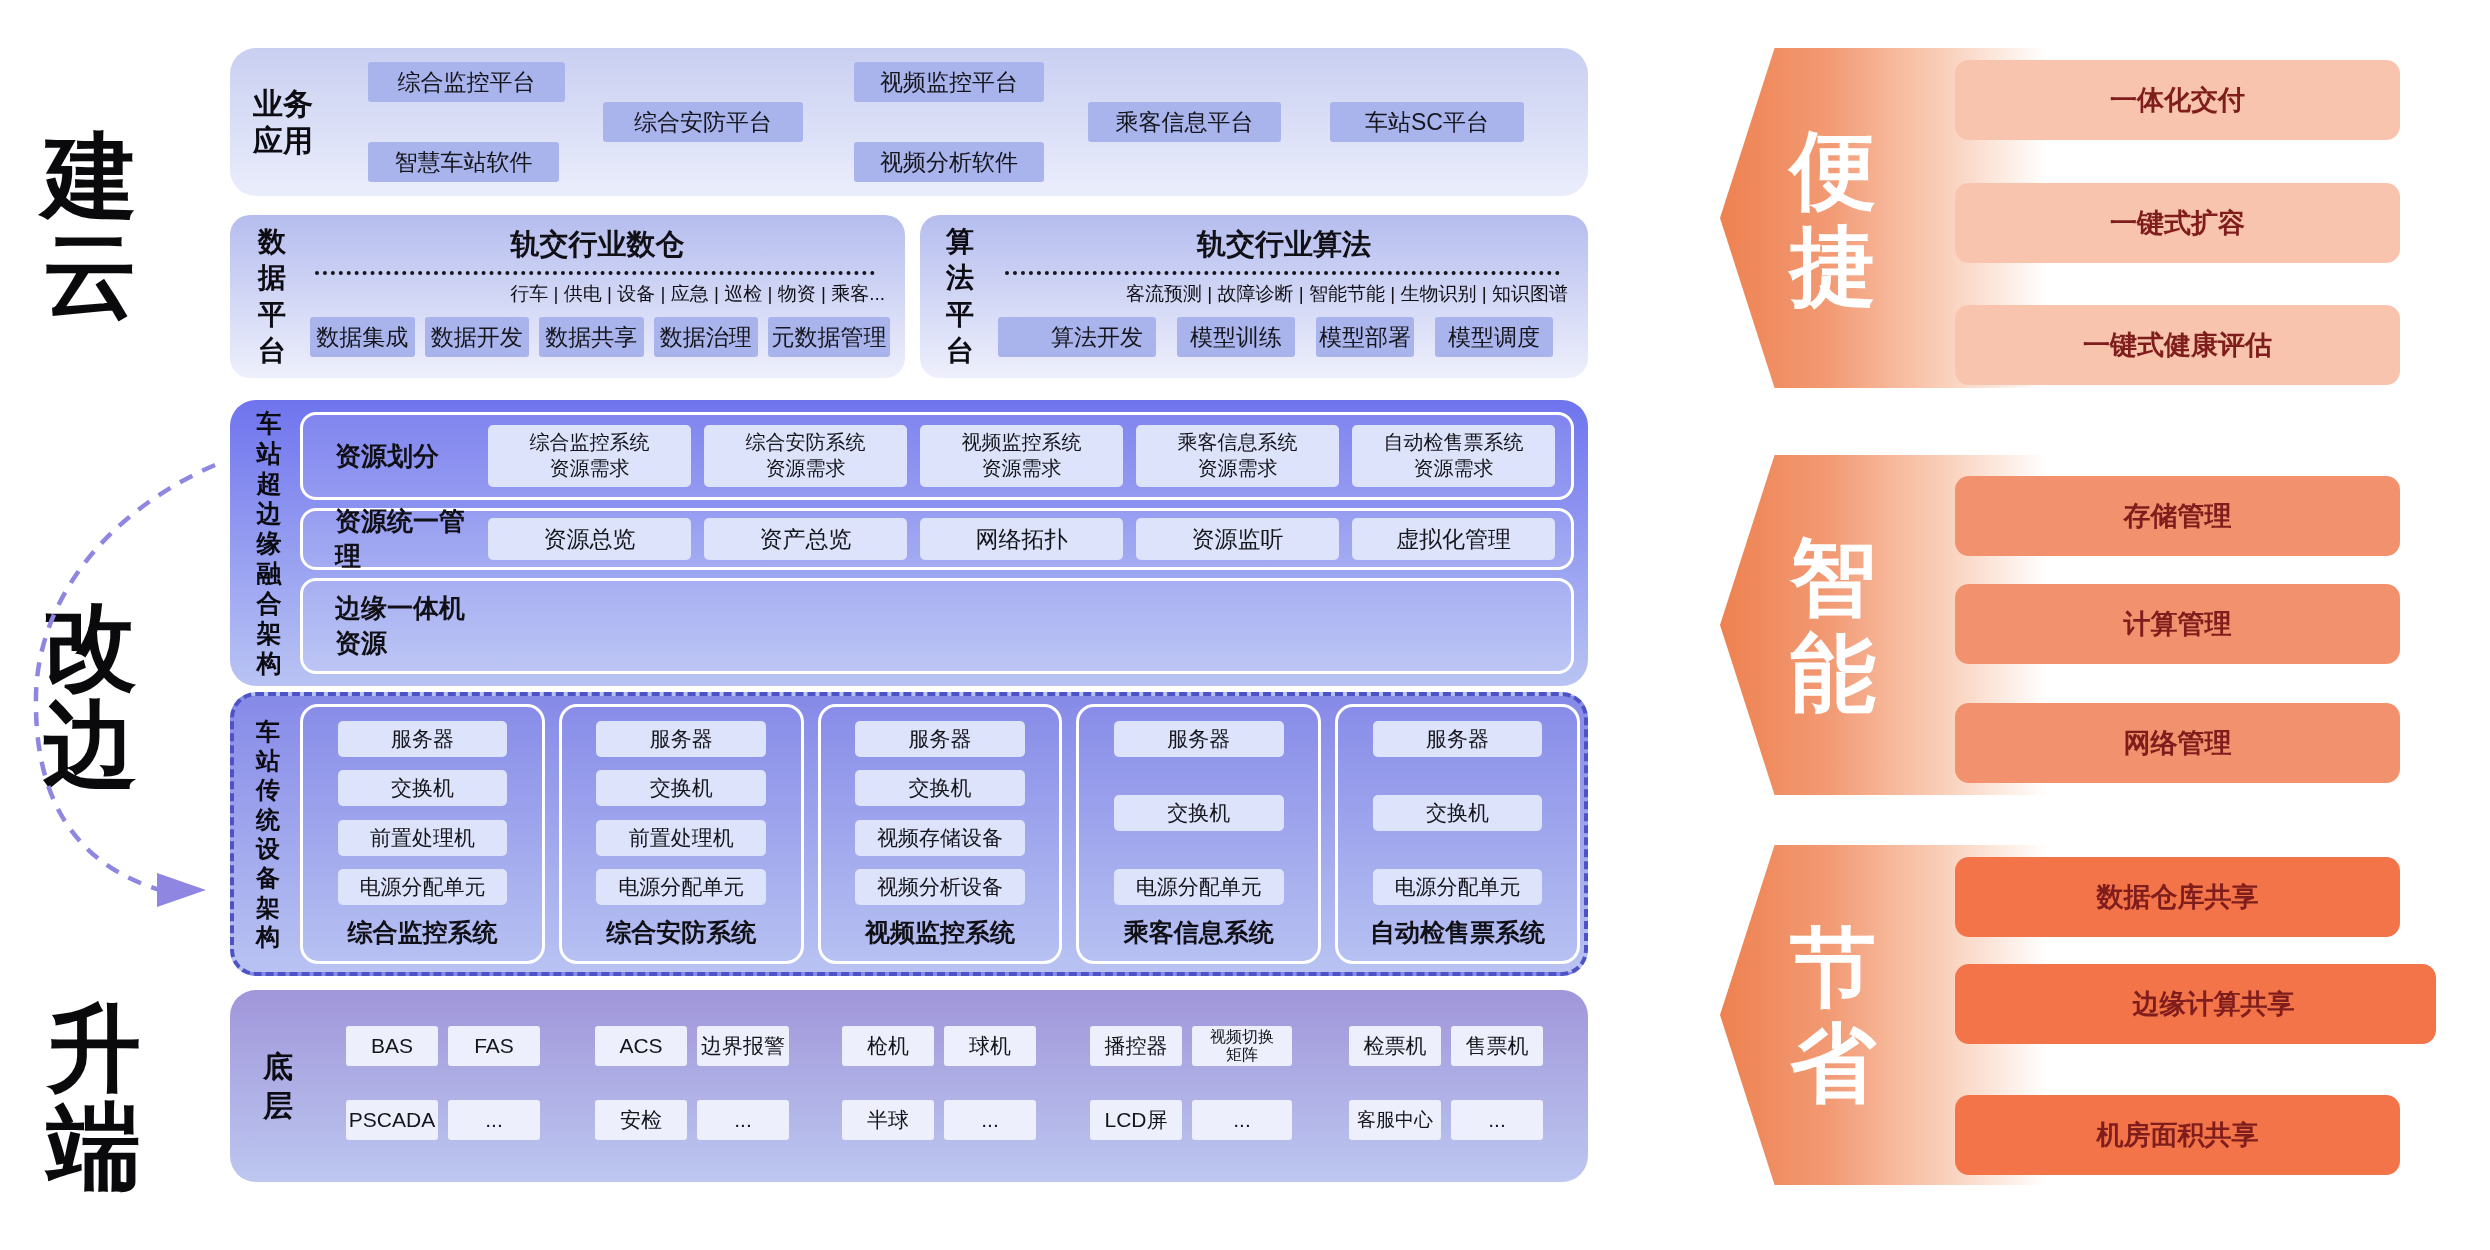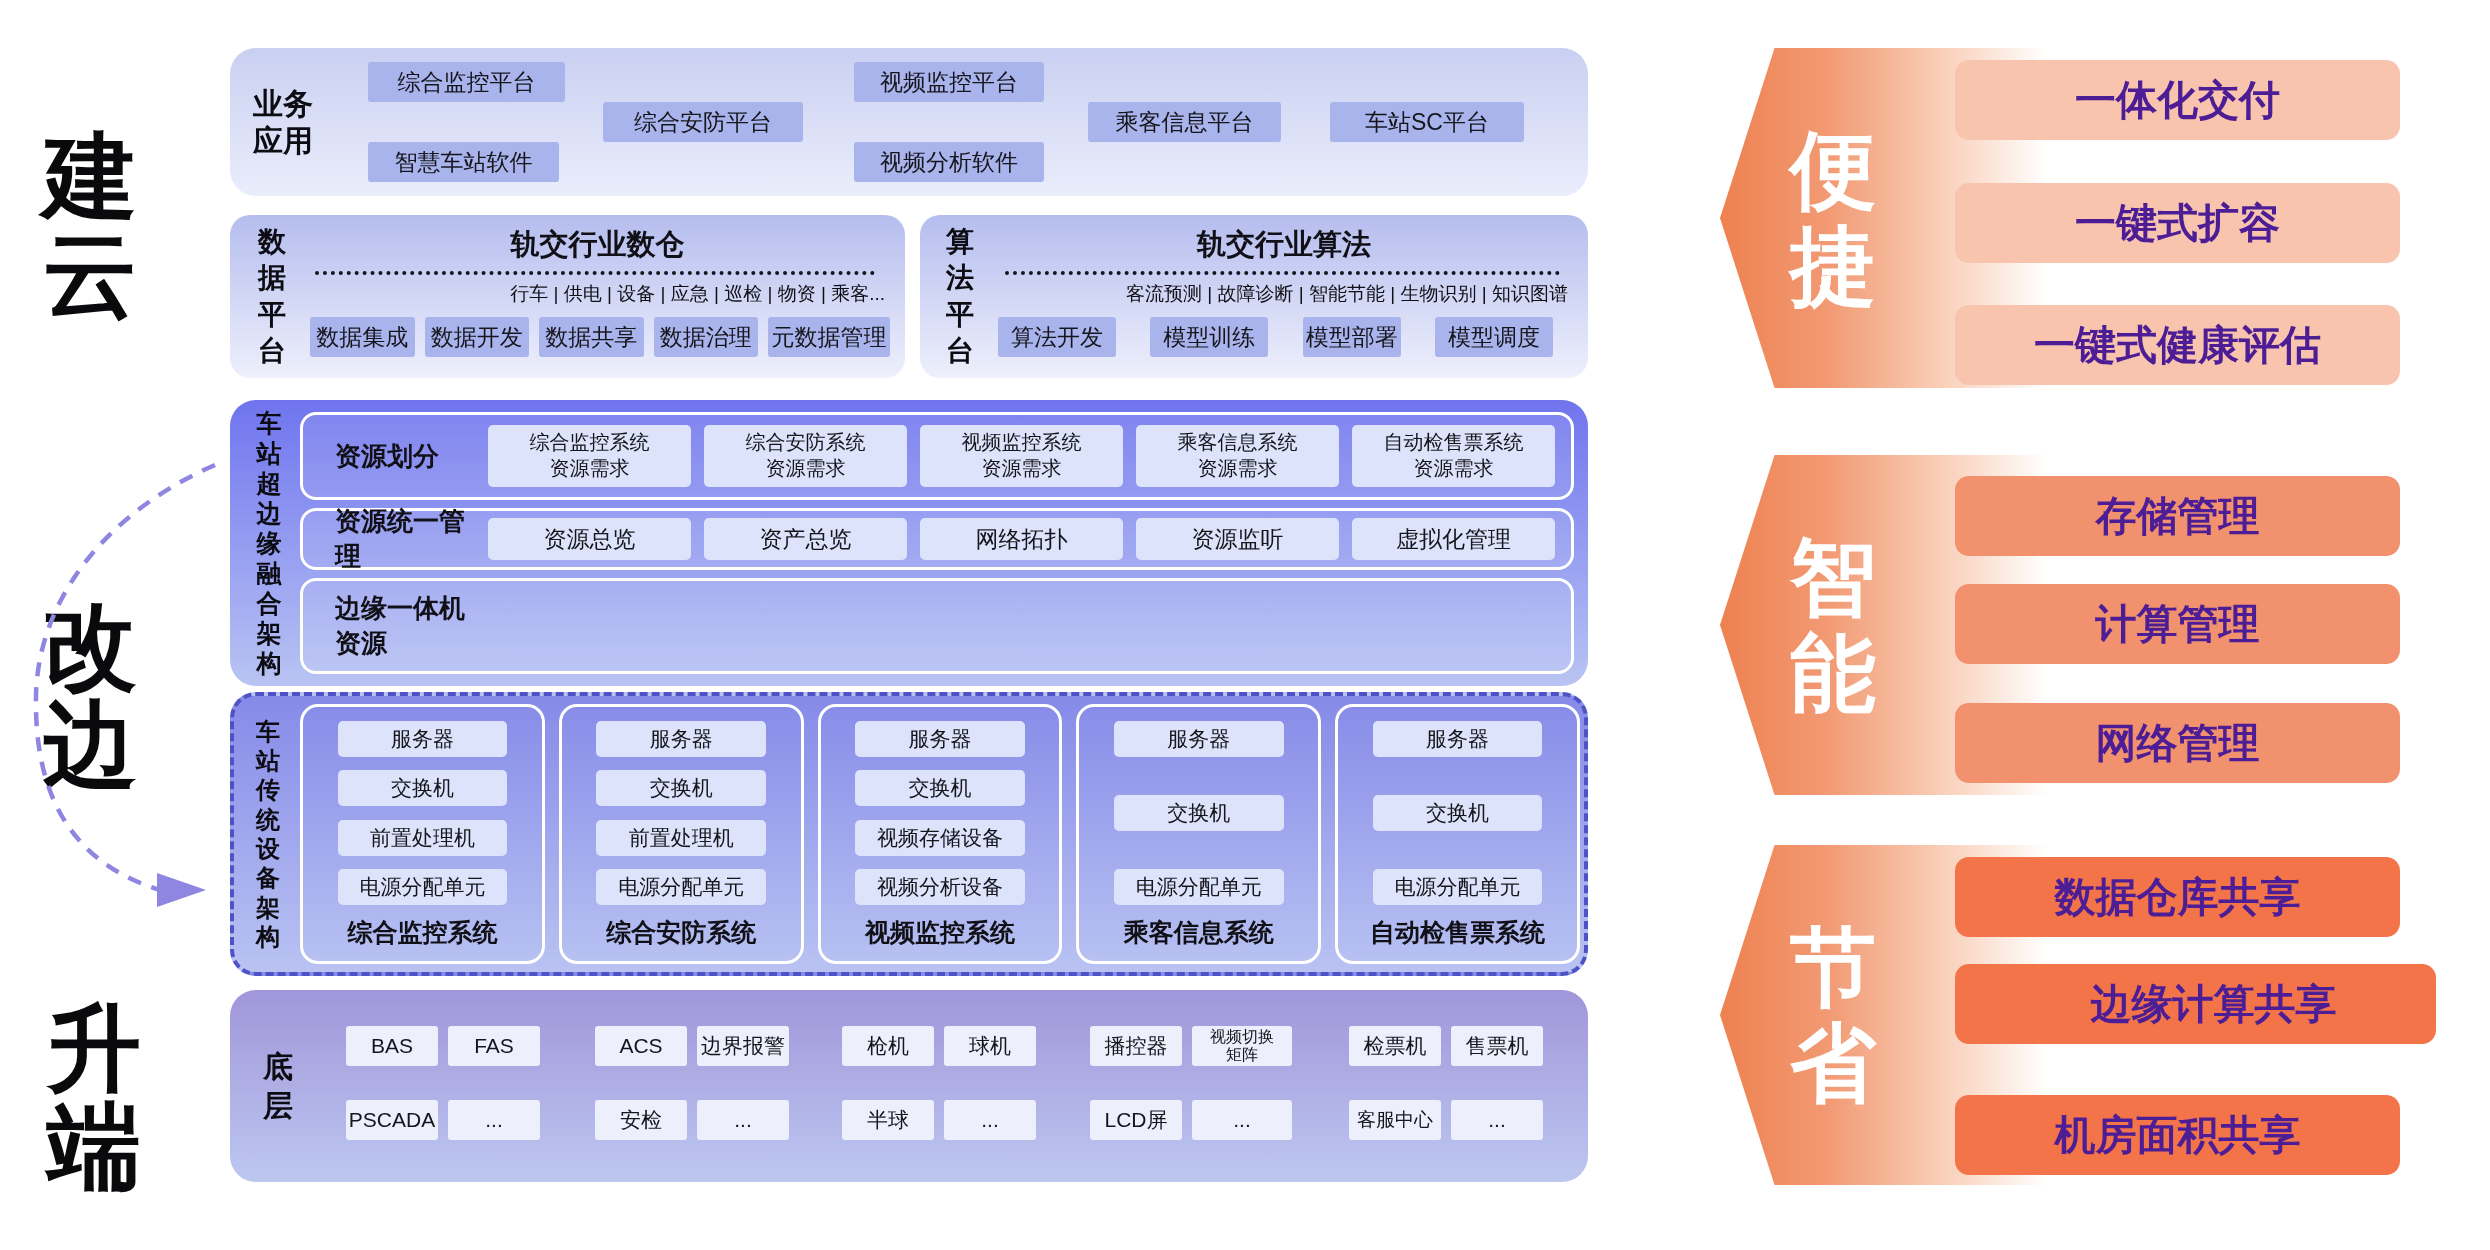--- a/index.html
+++ b/index.html
@@ -57,21 +57,21 @@
   
   .rpanel{position:absolute;left:1720px;width:682px;height:340px;}
   .rarrow{position:absolute;top:0;left:0;right:0;bottom:0;
           clip-path:polygon(8% 0,100% 0,100% 100%,8% 100%,0 50%);
           background:linear-gradient(90deg,#ee8150 0%,#f29a74 16%,#f9cdb6 32%,rgba(255,255,255,0) 48%);}
   .rchar{position:absolute;left:58px;top:0;bottom:0;width:110px;display:flex;align-items:center;
          justify-content:center;}
   .rchar span{display:block;width:96px;font-size:86px;font-weight:700;color:#ffffff;line-height:1.12;
               text-align:center;word-break:break-all;}
   .pill{position:absolute;left:235px;width:445px;height:80px;border-radius:14px;display:flex;
-        align-items:center;justify-content:center;color:#4c1d95;font-weight:700;font-size:41px;}
+        align-items:center;justify-content:center;color:#7f1d1d;font-weight:700;font-size:27px;}
 </style>
 </head>
 <body>
 
 <div class="stage" style="left:38px;top:128px;">建云</div>
 <div class="stage" style="left:38px;top:598px;">改边</div>
 <div class="stage" style="left:42px;top:1000px;">升端</div>
 
 <svg class="abs" style="left:10px;top:440px;" width="230" height="485" viewBox="0 0 230 485">
   <path d="M 205 25 C 90 75, 28 165, 26 255 C 24 350, 58 422, 150 450" fill="none" stroke="#8f86e2" stroke-width="4.5" stroke-dasharray="14 11"></path>
@@ -108,21 +108,21 @@
 </div>
 
 <div class="panel2" style="left:920px;width:668px;">
   <div class="side" style="left:22px;width:36px;">
     <span style="font-size:28px;line-height:1.3;width:30px;">算法平台</span>
   </div>
   <div class="ptitle">轨交行业算法</div>
   <div class="pdash" style="width:555px;"></div>
   <div class="ptags">客流预测 | 故障诊断 | 智能节能 | 生物识别 | 知识图谱</div>
   <div class="prow" style="left:78px;width:555px;justify-content:space-between;">
-    <div class="bx" style="width:118px;">算法开发</div>
+    <div class="bx" style="width:118px;padding-left:40px;">算法开发</div>
     <div class="bx" style="width:118px;">模型训练</div>
     <div class="bx" style="width:98px;">模型部署</div>
     <div class="bx" style="width:118px;">模型调度</div>
   </div>
 </div>
 
 <div class="sec sec3">
   <div class="side" style="left:22px;width:34px;">
     <span style="font-size:25px;line-height:1.2;width:28px;color:#0b0b12;">车站超边缘融合架构</span>
   </div>

